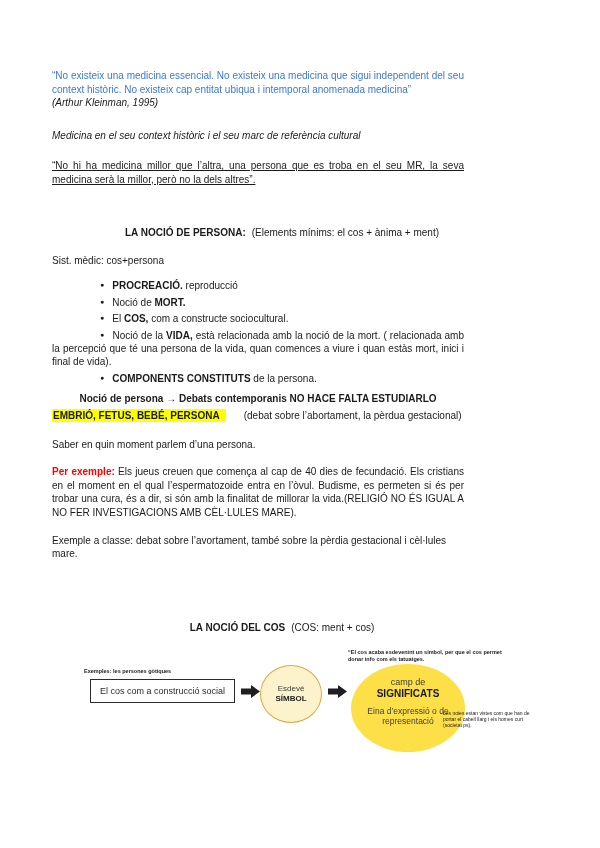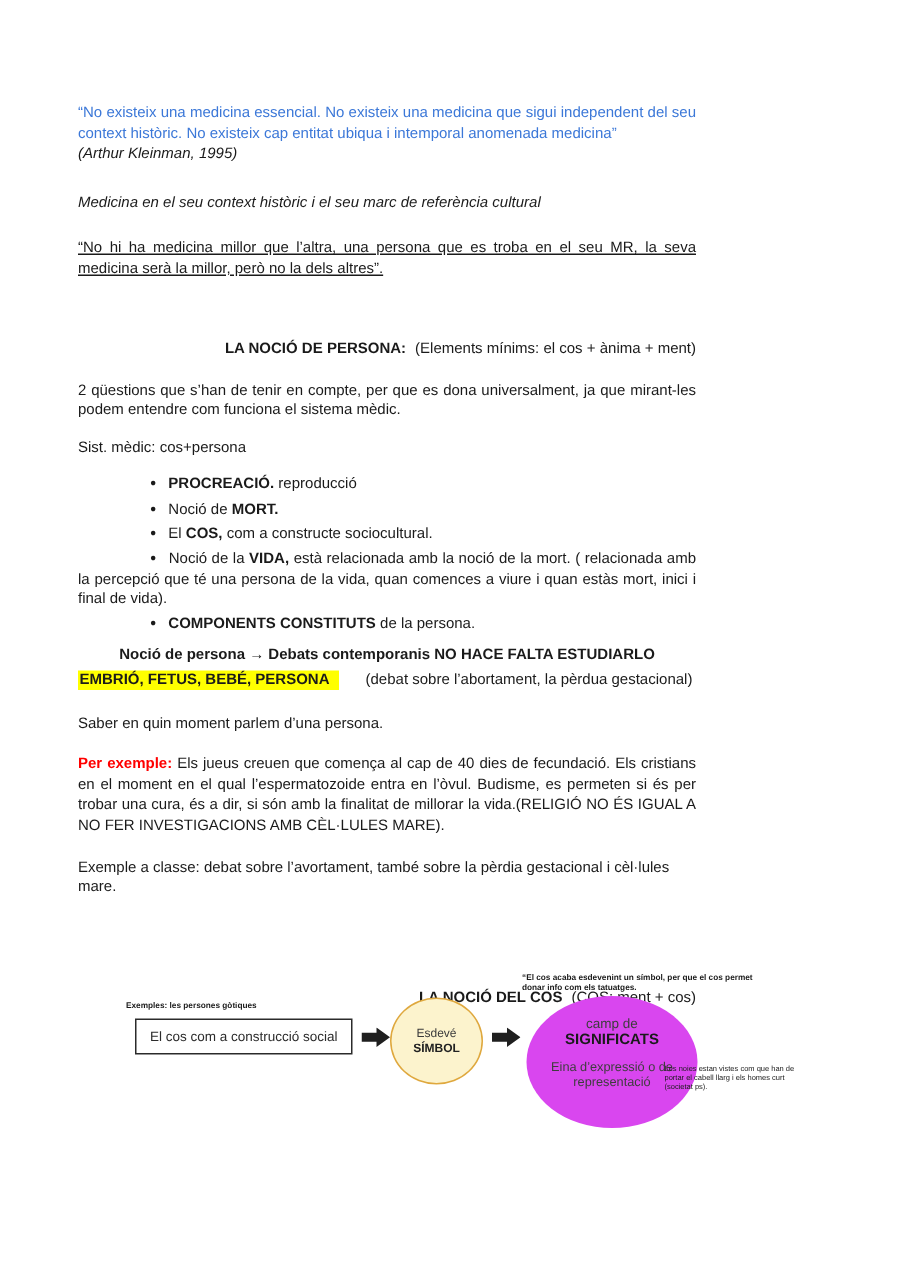--- a/index.html
+++ b/index.html
@@ -15,21 +15,21 @@
   .blue{color:#3C78D8;}
   .italic{font-style:italic;}
   .b{font-weight:bold;}
   .red{color:#FF0000;font-weight:bold;}
   .hl{background:#FFFF00;font-weight:bold;padding:1px 6px 1px 1px;}
 
   .quote-blue{margin:0;}
   .attribution{margin:0 0 19px 0;}
   .subtitle{margin:0 0 17px 0;}
   .quote2{margin:0 0 40px 0;text-decoration:underline;}
-  .heading{font-weight:bold;margin:0 0 14px 0;text-align:right;padding-left:48px;}
+  .heading{font-weight:bold;margin:0 0 14px 0;text-align:center;padding-left:48px;}
   .heading .note{font-weight:normal;margin-left:6px;}
   .para-2q{margin:0 0 11px 0;}
   .sist{margin:0 0 11px 0;text-align:left;}
   .bullets{margin:0 0 7px 0;}
   .bullet{text-indent:48px;margin:0 0 2.5px 0;}
   .bullet::before{content:"●";font-size:7px;margin-right:8px;vertical-align:1.5px;}
   .debats{font-weight:bold;margin:0;text-align:center;}
   .hl-row{margin:3.5px 0 15px 0;text-align:left;white-space:nowrap;}
   .hl-row .note{margin-left:18px;}
   .saber{margin:0 0 14px 0;text-align:left;}
@@ -58,21 +58,21 @@
   .dg-circle1{
     position:absolute;left:260px;top:665px;width:62px;height:58px;
     background:#FCF3CD;border:1px solid #DFA83E;border-radius:50%;
     box-sizing:border-box;display:flex;flex-direction:column;
     align-items:center;justify-content:center;
     font-size:8px;line-height:10px;color:#3a3a3a;
   }
   .dg-circle1 .b{color:#222;}
   .dg-circle2{
     position:absolute;left:351px;top:664px;width:114px;height:88px;
-    background:#d946ef;border-radius:50%;
+    background:#fde047;border-radius:50%;
     box-sizing:border-box;text-align:center;
     font-size:9px;line-height:11px;color:#3d3d3d;
     padding-top:13px;
   }
   .dg-circle2 .c2l2{font-weight:bold;font-size:10px;color:#1a1a1a;}
   .dg-circle2 .c2l3{font-size:8.5px;line-height:9.5px;width:86px;margin:8px auto 0 auto;}
   .dg-note-right{
     position:absolute;left:443px;top:711px;width:88px;
     font-size:5px;line-height:5.8px;text-align:left;color:#1a1a1a;z-index:2;
   }
@@ -84,21 +84,20 @@
 
   <p class="quote-blue blue">“No existeix una medicina essencial. No existeix una medicina que sigui independent del seu context històric. No existeix cap entitat ubiqua i intemporal anomenada medicina”</p>
   <p class="attribution italic">(Arthur Kleinman, 1995)</p>
 
   <p class="subtitle italic">Medicina en el seu context històric i el seu marc de referència cultural</p>
 
   <p class="quote2">“No hi ha medicina millor que l’altra, una persona que es troba en el seu MR, la seva medicina serà la millor, però no la dels altres”.</p>
 
   <p class="heading"><span class="b">LA NOCIÓ DE PERSONA:</span><span class="note">(Elements mínims: el cos + ànima + ment)</span></p>
 
-  <p class="para-2q">2 qüestions que s’han de tenir en compte, per que es dona universalment, ja que mirant-les podem entendre com funciona el sistema mèdic.</p>
 
   <p class="sist">Sist. mèdic: cos+persona</p>
 
   <div class="bullets">
     <div class="bullet"><span></span><span class="b">PROCREACIÓ.</span><span> reproducció</span></div>
     <div class="bullet"><span>Noció de </span><span class="b">MORT.</span><span></span></div>
     <div class="bullet"><span>El </span><span class="b">COS,</span><span> com a constructe sociocultural.</span></div>
     <div class="bullet"><span>Noció de la </span><span class="b">VIDA,</span><span> està relacionada amb la noció de la mort. ( relacionada amb la percepció que té una persona de la vida, quan comences a viure i quan estàs mort, inici i final de vida).</span></div>
     <div class="bullet"><span></span><span class="b">COMPONENTS CONSTITUTS</span><span> de la persona.</span></div>
   </div>

